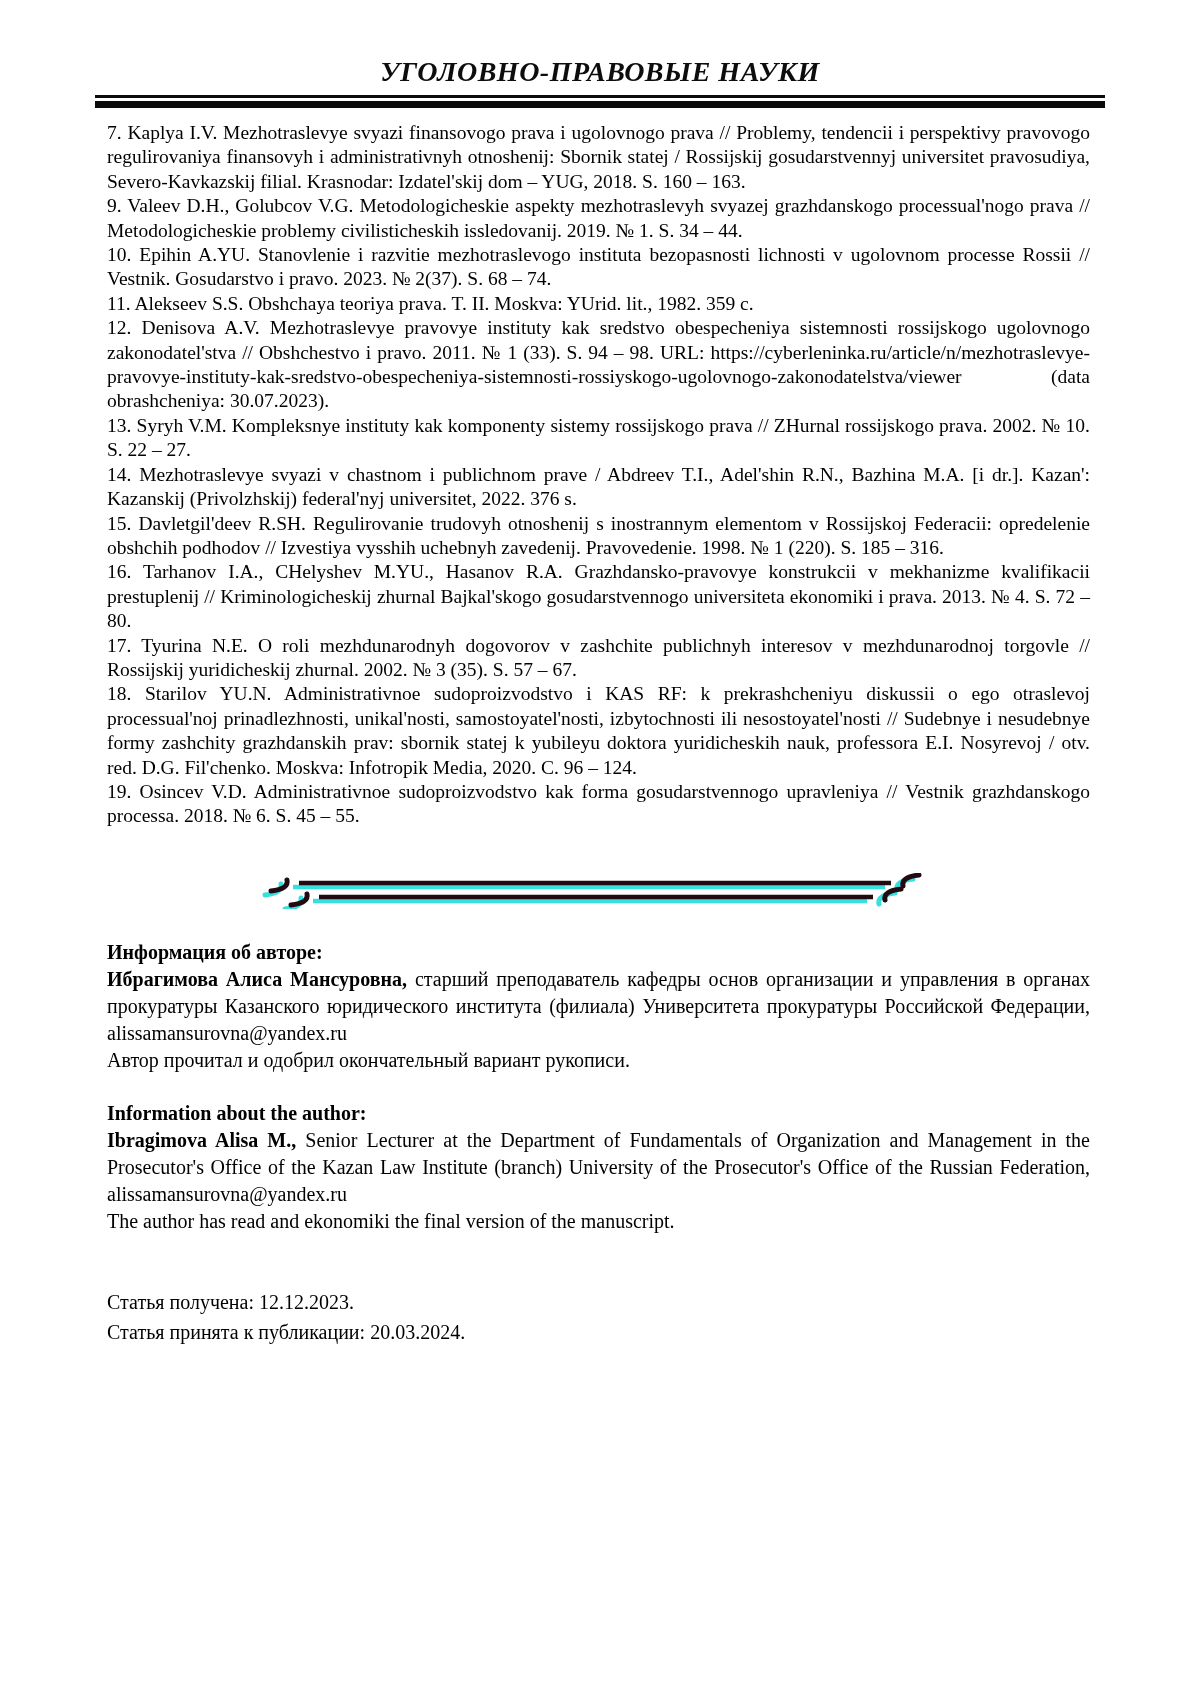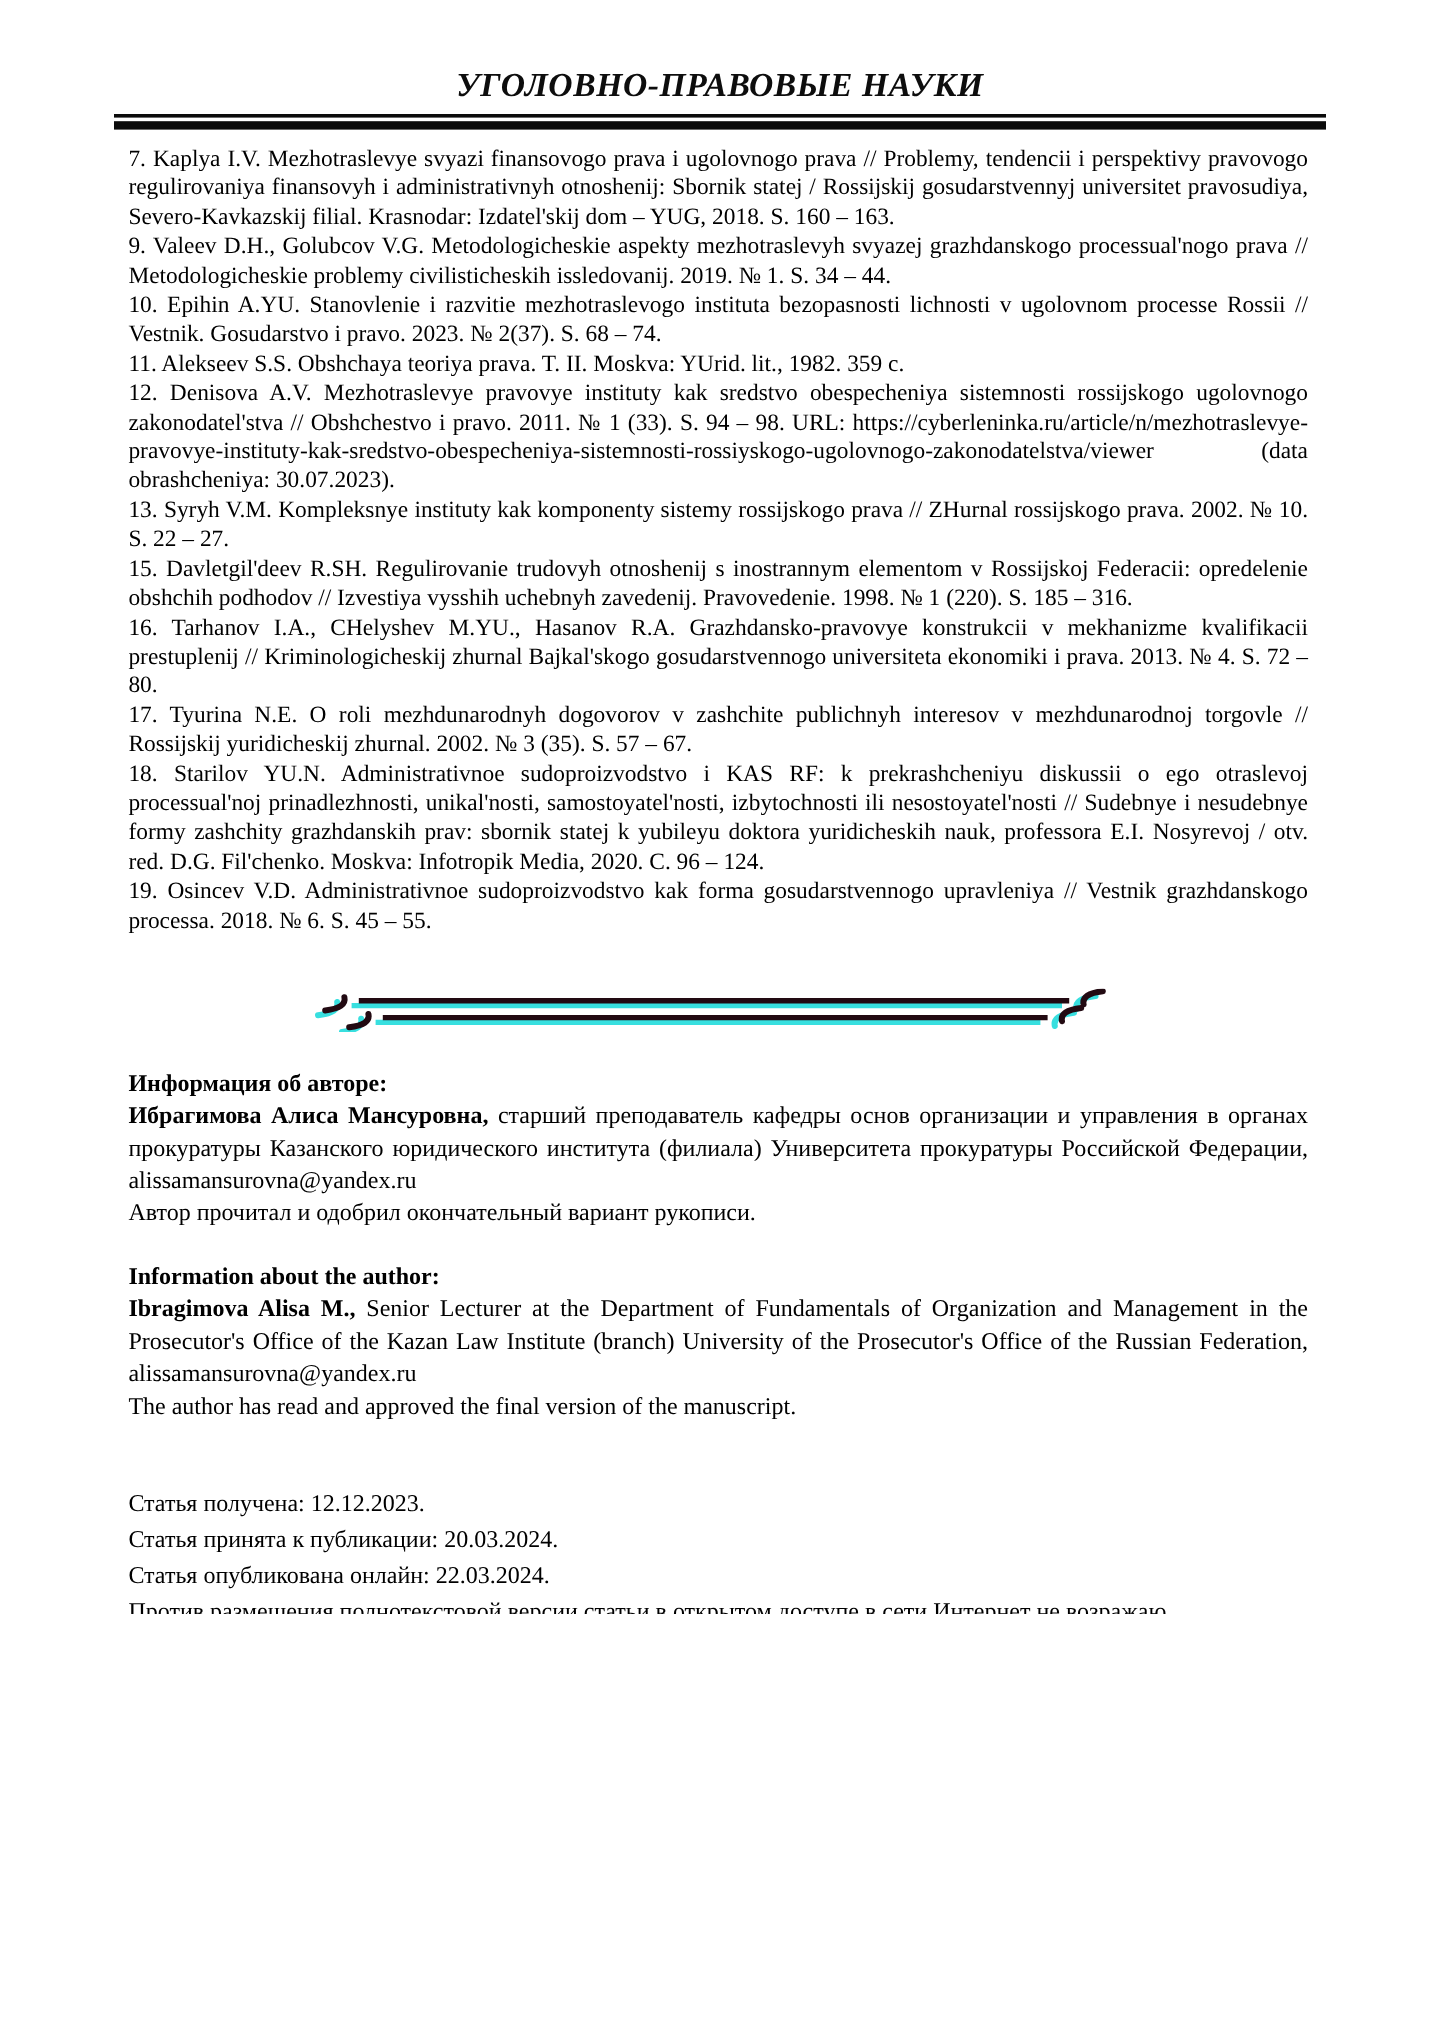--- a/index.html
+++ b/index.html
@@ -97,20 +97,21 @@
         <p>9. Valeev D.H., Golubcov V.G. Metodologicheskie aspekty mezhotraslevyh svyazej grazhdanskogo processual'nogo prava // Metodologicheskie problemy civilisticheskih issledovanij. 2019. № 1. S. 34 – 44.</p>
 
         <p>10. Epihin A.YU. Stanovlenie i razvitie mezhotraslevogo instituta bezopasnosti lichnosti v ugolovnom processe Rossii // Vestnik. Gosudarstvo i pravo. 2023. № 2(37). S. 68 – 74.</p>
 
         <p>11. Alekseev S.S. Obshchaya teoriya prava. T. II. Moskva: YUrid. lit., 1982. 359 c.</p>
 
         <p>12. Denisova A.V. Mezhotraslevye pravovye instituty kak sredstvo obespecheniya sistemnosti rossijskogo ugolovnogo zakonodatel'stva // Obshchestvo i pravo. 2011. № 1 (33). S. 94 – 98. URL: https://cyberleninka.ru/article/n/mezhotraslevye-pravovye-instituty-kak-sredstvo-obespecheniya-sistemnosti-rossiyskogo-ugolovnogo-zakonodatelstva/viewer (data obrashcheniya: 30.07.2023).</p>
 
         <p>13. Syryh V.M. Kompleksnye instituty kak komponenty sistemy rossijskogo prava // ZHurnal rossijskogo prava. 2002. № 10. S. 22 – 27.</p>
 
+        <p>14. Mezhotraslevye svyazi v chastnom i publichnom prave / Abdreev T.I., Adel'shin R.N., Bazhina M.A. [i dr.]. Kazan': Kazanskij (Privolzhskij) federal'nyj universitet, 2022. 376 s.</p>
 
         <p>15. Davletgil'deev R.SH. Regulirovanie trudovyh otnoshenij s inostrannym elementom v Rossijskoj Federacii: opredelenie obshchih podhodov // Izvestiya vysshih uchebnyh zavedenij. Pravovedenie. 1998. № 1 (220). S. 185 – 316.</p>
 
         <p>16. Tarhanov I.A., CHelyshev M.YU., Hasanov R.A. Grazhdansko-pravovye konstrukcii v mekhanizme kvalifikacii prestuplenij // Kriminologicheskij zhurnal Bajkal'skogo gosudarstvennogo universiteta ekonomiki i prava. 2013. № 4. S. 72 – 80.</p>
 
         <p>17. Tyurina N.E. O roli mezhdunarodnyh dogovorov v zashchite publichnyh interesov v mezhdunarodnoj torgovle // Rossijskij yuridicheskij zhurnal. 2002. № 3 (35). S. 57 – 67.</p>
 
         <p>18. Starilov YU.N. Administrativnoe sudoproizvodstvo i KAS RF: k prekrashcheniyu diskussii o ego otraslevoj processual'noj prinadlezhnosti, unikal'nosti, samostoyatel'nosti, izbytochnosti ili nesostoyatel'nosti // Sudebnye i nesudebnye formy zashchity grazhdanskih prav: sbornik statej k yubileyu doktora yuridicheskih nauk, professora E.I. Nosyrevoj / otv. red. D.G. Fil'chenko. Moskva: Infotropik Media, 2020. C. 96 – 124.</p>
 
         <p>19. Osincev V.D. Administrativnoe sudoproizvodstvo kak forma gosudarstvennogo upravleniya // Vestnik grazhdanskogo processa. 2018. № 6. S. 45 – 55.</p>
@@ -141,21 +142,21 @@
 
     <section class="info-block info-block-ru">
       <p class="heading">Информация об авторе:</p>
       <p><span class="bold-name">Ибрагимова Алиса Мансуровна,</span><span> старший преподаватель кафедры основ организации и управления в органах прокуратуры Казанского юридического института (филиала) Университета прокуратуры Российской Федерации, alissamansurovna@yandex.ru</span></p>
       <p>Автор прочитал и одобрил окончательный вариант рукописи.</p>
     </section>
 
     <section class="info-block info-block-en">
       <p class="heading">Information about the author:</p>
       <p><span class="bold-name">Ibragimova Alisa M.,</span><span> Senior Lecturer at the Department of Fundamentals of Organization and Management in the Prosecutor's Office of the Kazan Law Institute (branch) University of the Prosecutor's Office of the Russian Federation, alissamansurovna@yandex.ru</span></p>
-      <p>The author has read and approved the final version of the manuscript.</p>
+      <p>The author has read and ekonomiki the final version of the manuscript.</p>
     </section>
 
     <section class="dates-block">
       <p>Статья получена: 12.12.2023.</p>
       <p>Статья принята к публикации: 20.03.2024.</p>
       <p>Статья опубликована онлайн: 22.03.2024.</p>
       <p>Против размещения полнотекстовой версии статьи в открытом доступе в сети Интернет не возражаю.</p>
     </section>
 
   </main>

